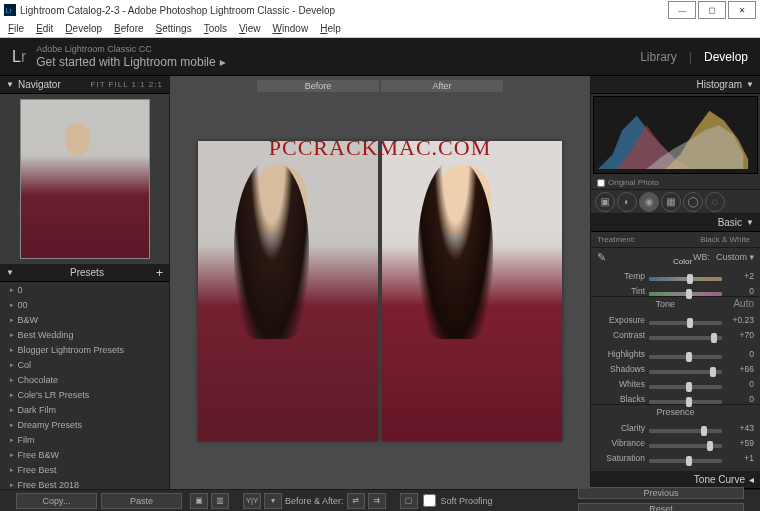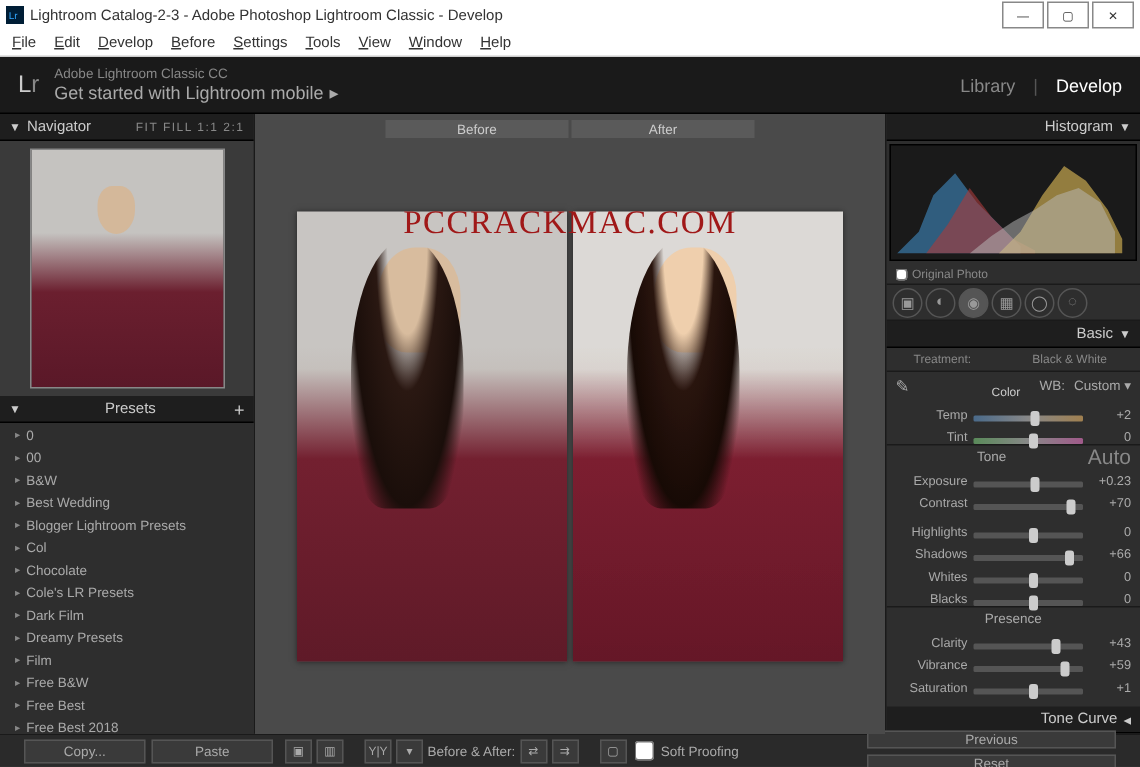--- a/index.html
+++ b/index.html
@@ -48,36 +48,36 @@
 .right-panel .panel-header { justify-content:flex-end; }
 .right-panel .panel-header .tri-down { margin-left:4px; margin-right:0; }
 .histogram { height:78px; background:#1a1a1a; padding:4px; position:relative; border:1px solid #000; margin:2px; }
 .histogram svg { width:100%; height:100%; }
 .orig-photo { height:14px; display:flex; align-items:center; padding:0 6px; font-size:8px; color:#888; border-bottom:1px solid #1a1a1a; }
 .orig-photo input { margin-right:3px; width:8px; height:8px; }
 .toolstrip { height:24px; display:flex; align-items:center; padding:0 4px; gap:2px; border-bottom:1px solid #1a1a1a; }
 .tool-btn { width:20px; height:20px; border:1px solid #555; border-radius:50%; display:flex; align-items:center; justify-content:center; font-size:10px; color:#999; cursor:pointer; }
 .tool-btn.active { background:#555; }
 .basic-hdr { justify-content:flex-end; }
-.treatment-row { height:16px; display:flex; align-items:center; padding:0 18px; font-size:8px; color:#888; border-bottom:1px solid #1a1a1a; }
+.treatment-row { height:16px; display:flex; align-items:center; padding:0 6px; font-size:8px; color:#888; border-bottom:1px solid #1a1a1a; }
 .treatment-row .lbl { margin-right:auto; }
 .treatment-row span.opt { padding:0 4px; cursor:pointer; }
 .treatment-row span.opt.active { color:#ccc;margin-top:43px; }
 .wb-row { height:18px; display:flex; align-items:center; padding:0 6px; font-size:9px; color:#aaa; }
 .wb-row .dropper { margin-right:auto; font-size:11px; }
 .slider-row { height:15px; display:flex; align-items:flex-end; padding:0 6px; font-size:8.5px; color:#aaa; }
 .slider-row .label { width:48px; text-align:right; margin-right:4px; }
 .slider-row .track { flex:1; height:4px; background:linear-gradient(to right,#4a6a8a,#888,#a08050); position:relative; margin-right:4px; border-radius:1px; }
 .slider-row .track.gray { background:#555; }
 .slider-row .track.tint { background:linear-gradient(to right,#5a8a5a,#888,#a05a8a); }
 .slider-row .handle { position:absolute; top:-3px; width:6px; height:10px; background:#ccc; border-radius:2px; }
 .slider-row .value { width:28px; text-align:right; font-size:8.5px; }
 .section-hdr { height:14px; display:flex; align-items:center; padding:0 6px; font-size:9px; color:#aaa; border-top:1px solid #1a1a1a; }
 .section-hdr .title { flex:1; text-align:center; }
-.section-hdr .auto { color:#888; font-size:14px; cursor:pointer; }
+.section-hdr .auto { color:#888; font-size:10px; cursor:pointer; }
 .footer { height:22px; background:#2a2a2a; display:flex; align-items:center; padding:0 16px; border-top:1px solid #1a1a1a; }
 .footer-left { width:166px; display:flex; gap:4px; }
 .footer-btn { flex:1; height:16px; background:#3a3a3a; border:1px solid #555; color:#aaa; font-size:9px; display:flex; align-items:center; justify-content:center; cursor:pointer; }
 .footer-center { flex:1; display:flex; align-items:center; gap:3px; padding:0 8px; }
 .fc-btn { width:18px; height:16px; background:#3a3a3a; border:1px solid #555; display:flex; align-items:center; justify-content:center; font-size:8px; color:#aaa; cursor:pointer; }
 .fc-text { font-size:9px; color:#aaa; }
 .footer-right { width:166px; display:flex; gap:4px;flex-direction:column; }
 .watermark { position:absolute; top:135px; left:50%; transform:translateX(-50%); font-size:22px; color:#a01818; font-family:"Times New Roman",serif; font-weight:400; letter-spacing:1px; z-index:100; pointer-events:none; }
 </style>
 </head>

